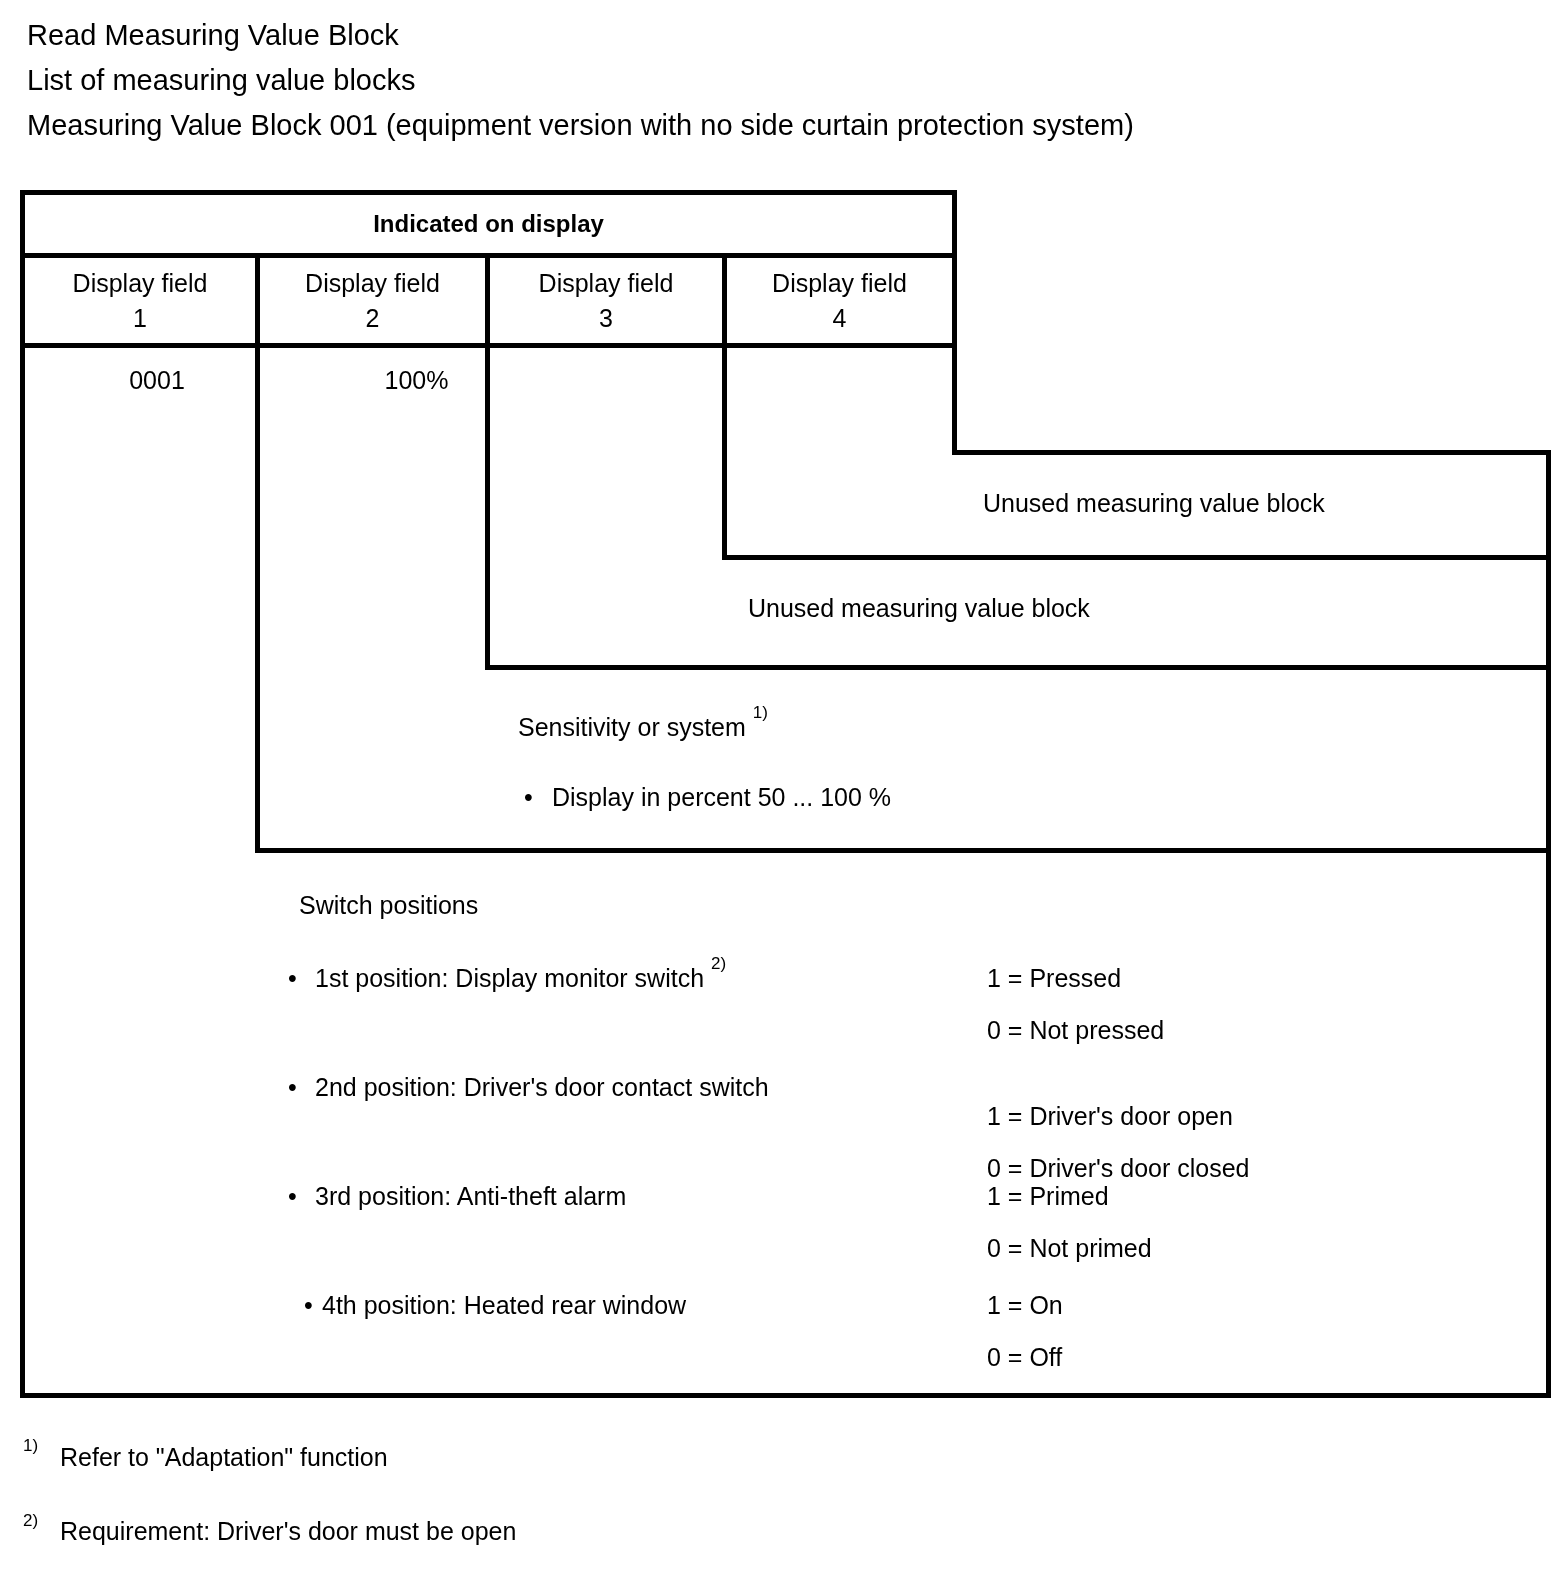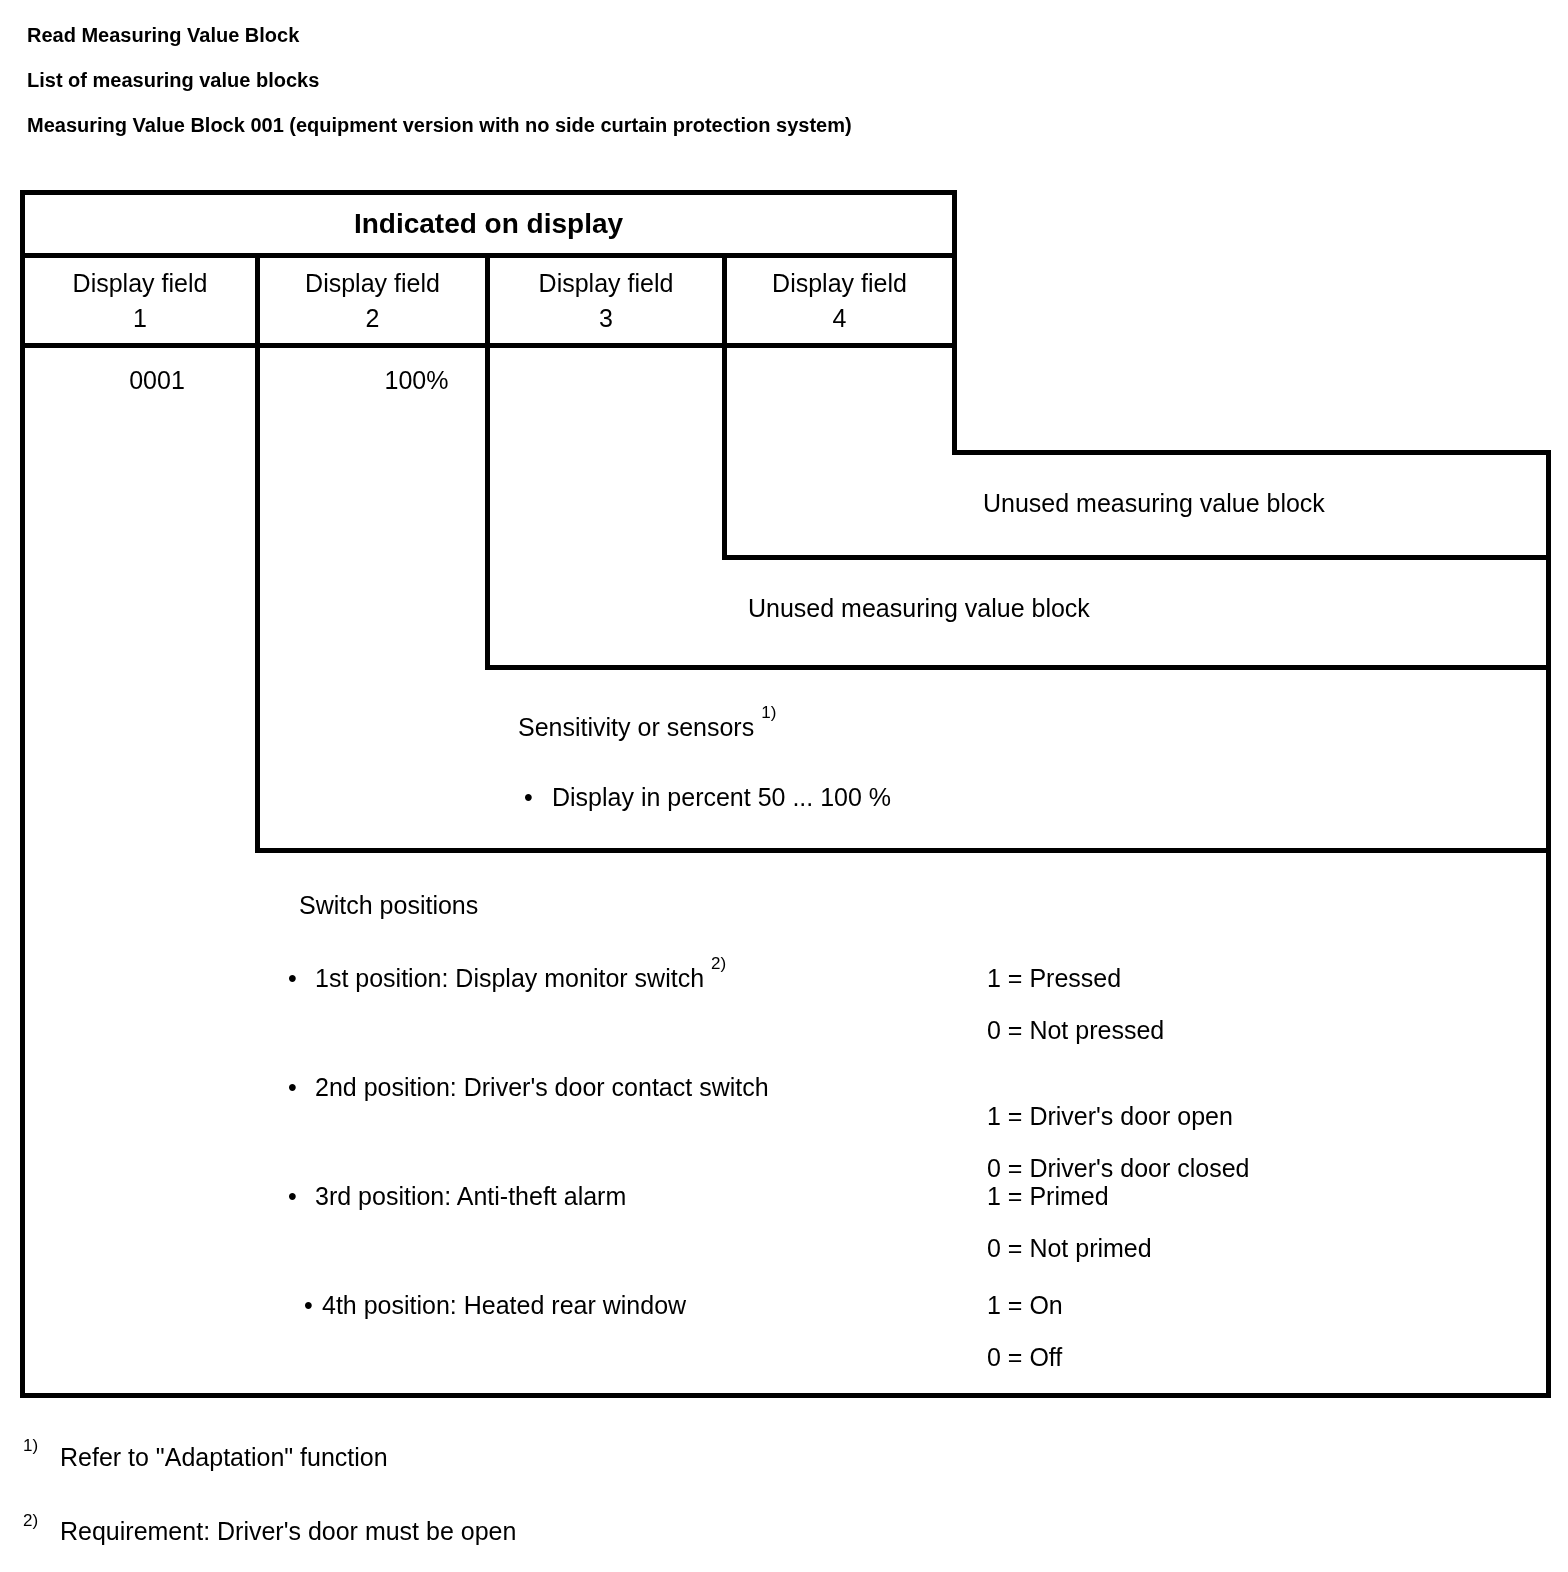--- a/index.html
+++ b/index.html
@@ -7,24 +7,24 @@
     position: relative;
     width: 1568px;
     height: 1572px;
     background: #ffffff;
     color: #000000;
     font-family: "Liberation Sans", "DejaVu Sans", sans-serif;
     overflow: hidden;
   }
   .ln { position: absolute; background: #000000; }
   .txt { position: absolute; font-size: 25px; line-height: 28px; white-space: nowrap; }
-  .title-block { position: absolute; left: 27px; top: 13px; font-size: 20px; font-weight: bold; line-height: 45px; white-space: nowrap; }
+  .title-block { position: absolute; left: 27px; top: 13px; font-size: 29px; font-weight: normal; line-height: 45px; white-space: nowrap; }
   .merged-header {
     position: absolute; left: 25px; top: 195px; width: 927px; height: 76px;
-    line-height: 58px; text-align: center; font-size: 28px; font-weight: bold;
+    line-height: 58px; text-align: center; font-size: 24px; font-weight: bold;
   }
   .th { position: absolute; top: 260px; height: 83px; text-align: center; font-size: 25px; }
   .th div { line-height: 35px; }
   .th { padding-top: 6px; box-sizing: border-box; }
   .td { position: absolute; top: 366px; text-align: center; font-size: 25px; line-height: 28px; }
   .blt { display: inline-block; width: 27px; }
   .blt2 { display: inline-block; width: 28px; }
   sup.rsup { font-size: 17px; position: relative; top: -9px; margin-left: 7px; line-height: 0; }
   .vals div { line-height: 28px; }
   .vals div + div { margin-top: 24px; }
@@ -79,21 +79,21 @@
   <div class="td" style="left:25px; width:264px;">0001</div>
   <div class="td" style="left:260px; width:225px;margin-left:44px;">100%</div>
   <div class="td" style="left:490px; width:232px;"></div>
   <div class="td" style="left:727px; width:225px;"></div>
 
   <div class="txt" style="left:983px; top:489px;">Unused measuring value block</div>
 
   <div class="txt" style="left:748px; top:594px;">Unused measuring value block</div>
 
   <div class="txt" style="left:518px; top:713px;">
-    <span>Sensitivity or sensors</span><sup class="rsup">1)</sup>
+    <span>Sensitivity or system</span><sup class="rsup">1)</sup>
   </div>
   <div class="txt" style="left:524px; top:783px;">
     <span class="blt2">•</span><span>Display in percent 50 ... 100 %</span>
   </div>
 
   <div class="txt" style="left:299px; top:891px;">Switch positions</div>
 
   <div class="txt" style="left:288px; top:964px;">
     <span class="blt">•</span><span>1st position: Display monitor switch</span><sup class="rsup">2)</sup>
   </div>

